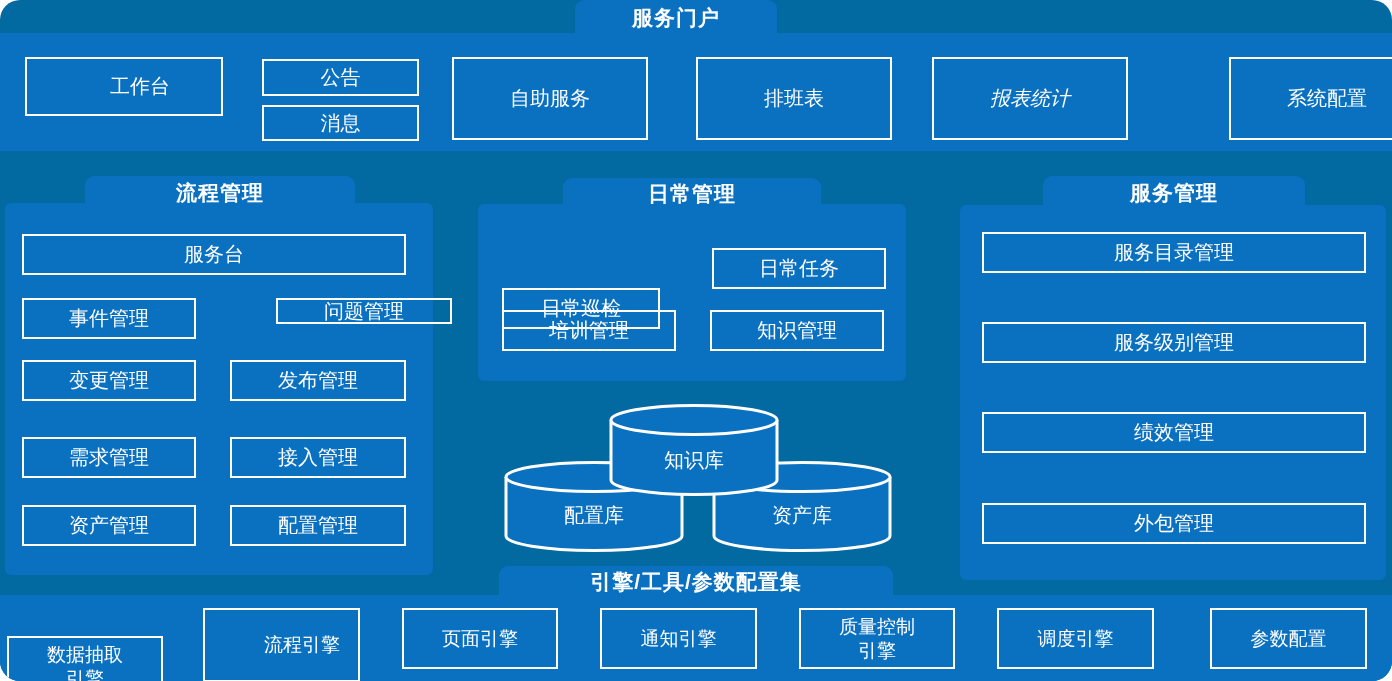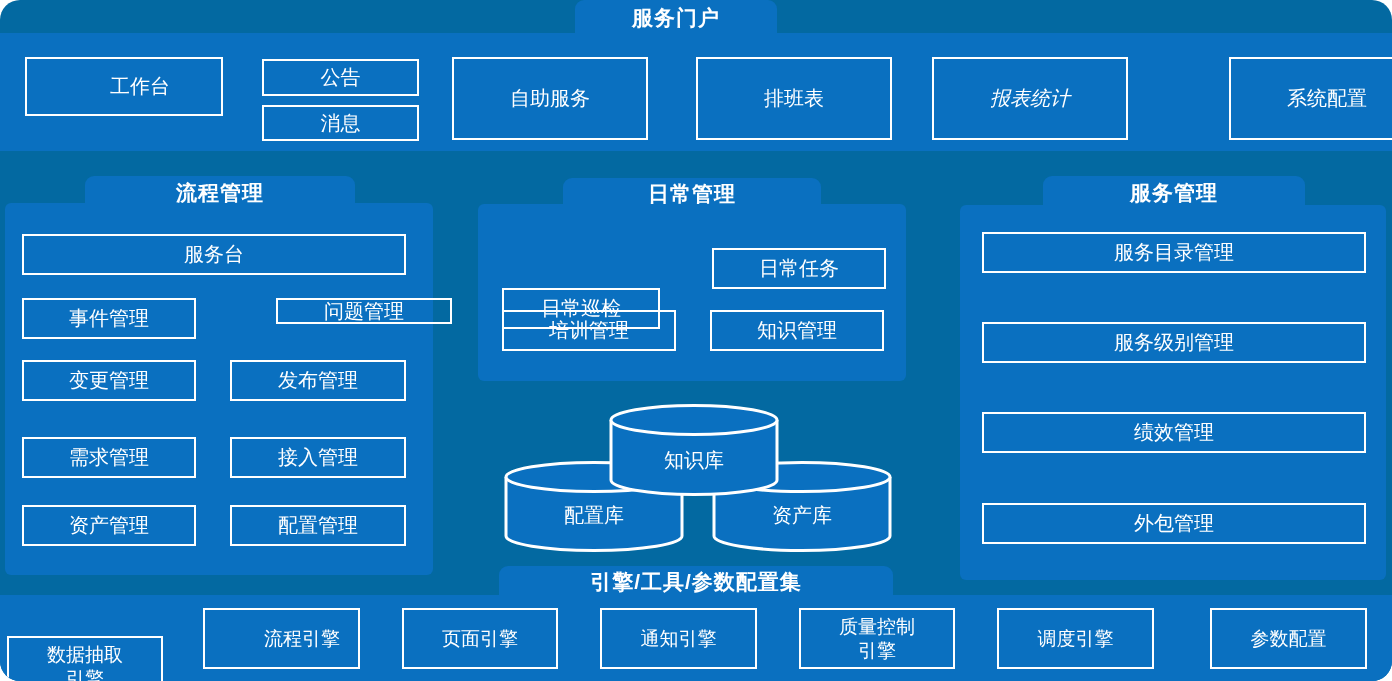--- a/index.html
+++ b/index.html
@@ -153,21 +153,21 @@
   </div>
 
   <div class="tab" style="left:499px; top:566px; width:394px; height:32px;">
     <span>引擎/工具/参数配置集</span>
   </div>
   <div class="banner" style="top:595px; height:86px;"></div>
 
   <div class="box wrap-4" style="left:7px; top:636px; width:156px; height:61px; font-size:19px;">
     <span>数据抽取引擎</span>
   </div>
-  <div class="box" style="left:203px; top:608px; width:157px; height:61px; font-size:19px;padding-left:41px;">
+  <div class="box" style="left:203px; top:608px; width:157px; height:74px; font-size:19px;padding-left:41px;">
     <span>流程引擎</span>
   </div>
   <div class="box" style="left:402px; top:608px; width:156px; height:61px; font-size:19px;">
     <span>页面引擎</span>
   </div>
   <div class="box" style="left:600px; top:608px; width:157px; height:61px; font-size:19px;">
     <span>通知引擎</span>
   </div>
   <div class="box wrap-4" style="left:799px; top:608px; width:156px; height:61px; font-size:19px;">
     <span>质量控制引擎</span>

